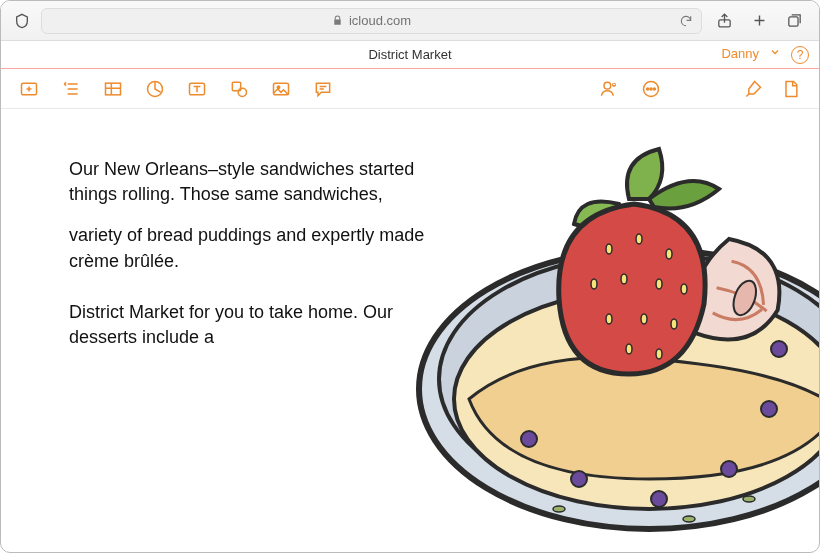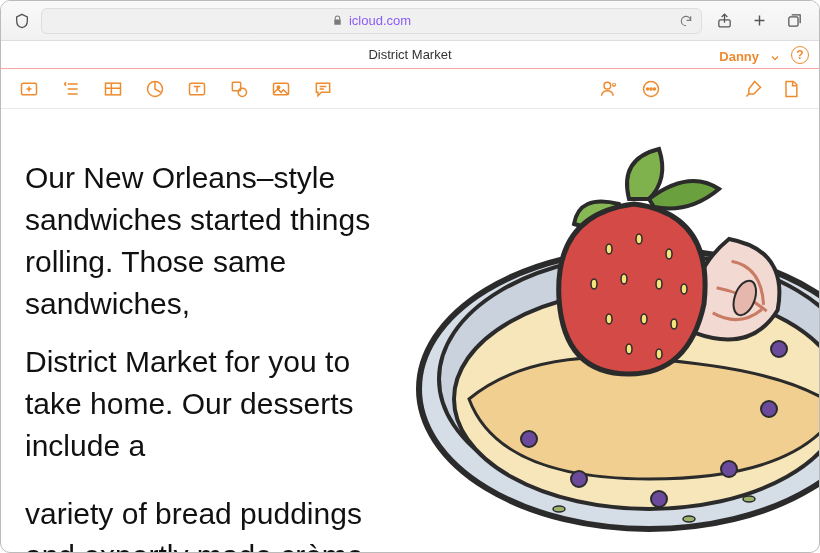--- a/index.html
+++ b/index.html
@@ -28,21 +28,21 @@
     flex: 1;
     height: 26px;
     background: #f0f0f0;
     border: 1px solid #ddd;
     border-radius: 6px;
     display: flex;
     align-items: center;
     justify-content: center;
     gap: 6px;
     font-size: 13px;
-    color: #8b5cf6;
+    color: #737373;
     position: relative;
   }
   .url-lock { color:#7a7a7a; display:flex; }
   .url-refresh { position:absolute; right:8px; color:#7a7a7a; display:flex; }
   .browser-right { display:flex; gap:18px; color:#555; padding:0 6px; }
   .browser-right > div { display:flex; }
 
   .app-header {
     height: 28px;
     display:flex;
@@ -50,25 +50,24 @@
     justify-content:center;
     position:relative;
     border-bottom: 1px solid #fca5a5;
     font-size: 13px;
     color:#333;
   }
   .app-header-right {
     position:absolute;
     right:10px;
     display:flex;
-    align-items:flex-end;
+    align-items:flex-start;
     gap:10px;
     color:#EE8B2E;
     font-size:13px;
-    font-weight:bold;
   }
   .app-header-right .chev { display:flex; }
   .help-circle {
     width:18px;height:18px;border:1.5px solid #EE8B2E;border-radius:50%;
     display:flex;align-items:center;justify-content:center;font-size:12px;
   }
 
   .toolbar {
     height: 40px;
     display:flex;
@@ -83,23 +82,24 @@
   .toolbar-far-right { display:flex; gap:18px; margin-left:60px; }
 
   .content {
     display:flex;
     height: calc(553px - 40px - 28px - 40px);
     position:relative;
   }
   .text-col {
     padding: 48px 10px 0 24px;
     width: 50%;
-    font-size: 30px;
+    font-size: 18px;
     line-height: 1.4;
     color:#111;
+    margin-left:44px;
   }
   .text-col p { margin-bottom: 16px; }
   .text-col p:nth-child(3){ margin-top:26px; }
   .text-col p:nth-child(4){ margin-top:30px; }
 
   .illus {
     position:absolute;
     right:-30px;
     top:-10px;
     width: 500px;
@@ -246,22 +246,22 @@
           <path d="M6 3h9l4 4v14H6z"></path>
           <path d="M14 3v5h5"></path>
         </svg>
     </span>
   </div>
 </div>
 
 <div class="content">
   <div class="text-col">
     <p>Our New Orleans–style sandwiches started things rolling. Those same sandwiches,</p>
+    <p>variety of bread puddings and expertly made crème brûlée.</p>
     <p>District Market for you to take home. Our desserts include a</p>
-    <p>variety of bread puddings and expertly made crème brûlée.</p>
   </div>
 
   <svg class="illus" viewBox="0 0 500 500">
 
     <ellipse cx="300" cy="290" rx="230" ry="140" fill="#d5dde6" stroke="#2b2b2b" stroke-width="6"></ellipse>
     <ellipse cx="300" cy="280" rx="210" ry="125" fill="#c9d2dd" stroke="#2b2b2b" stroke-width="4"></ellipse>
 
     <ellipse cx="300" cy="300" rx="195" ry="110" fill="#f7e6b9" stroke="#2b2b2b" stroke-width="4"></ellipse>
     <path d="M120 300 q60 -50 180 -40 q140 10 190 50 q-40 70 -190 70 q-150 0 -180 -80z" fill="#f0cf90" stroke="#2b2b2b" stroke-width="3"></path>
 

